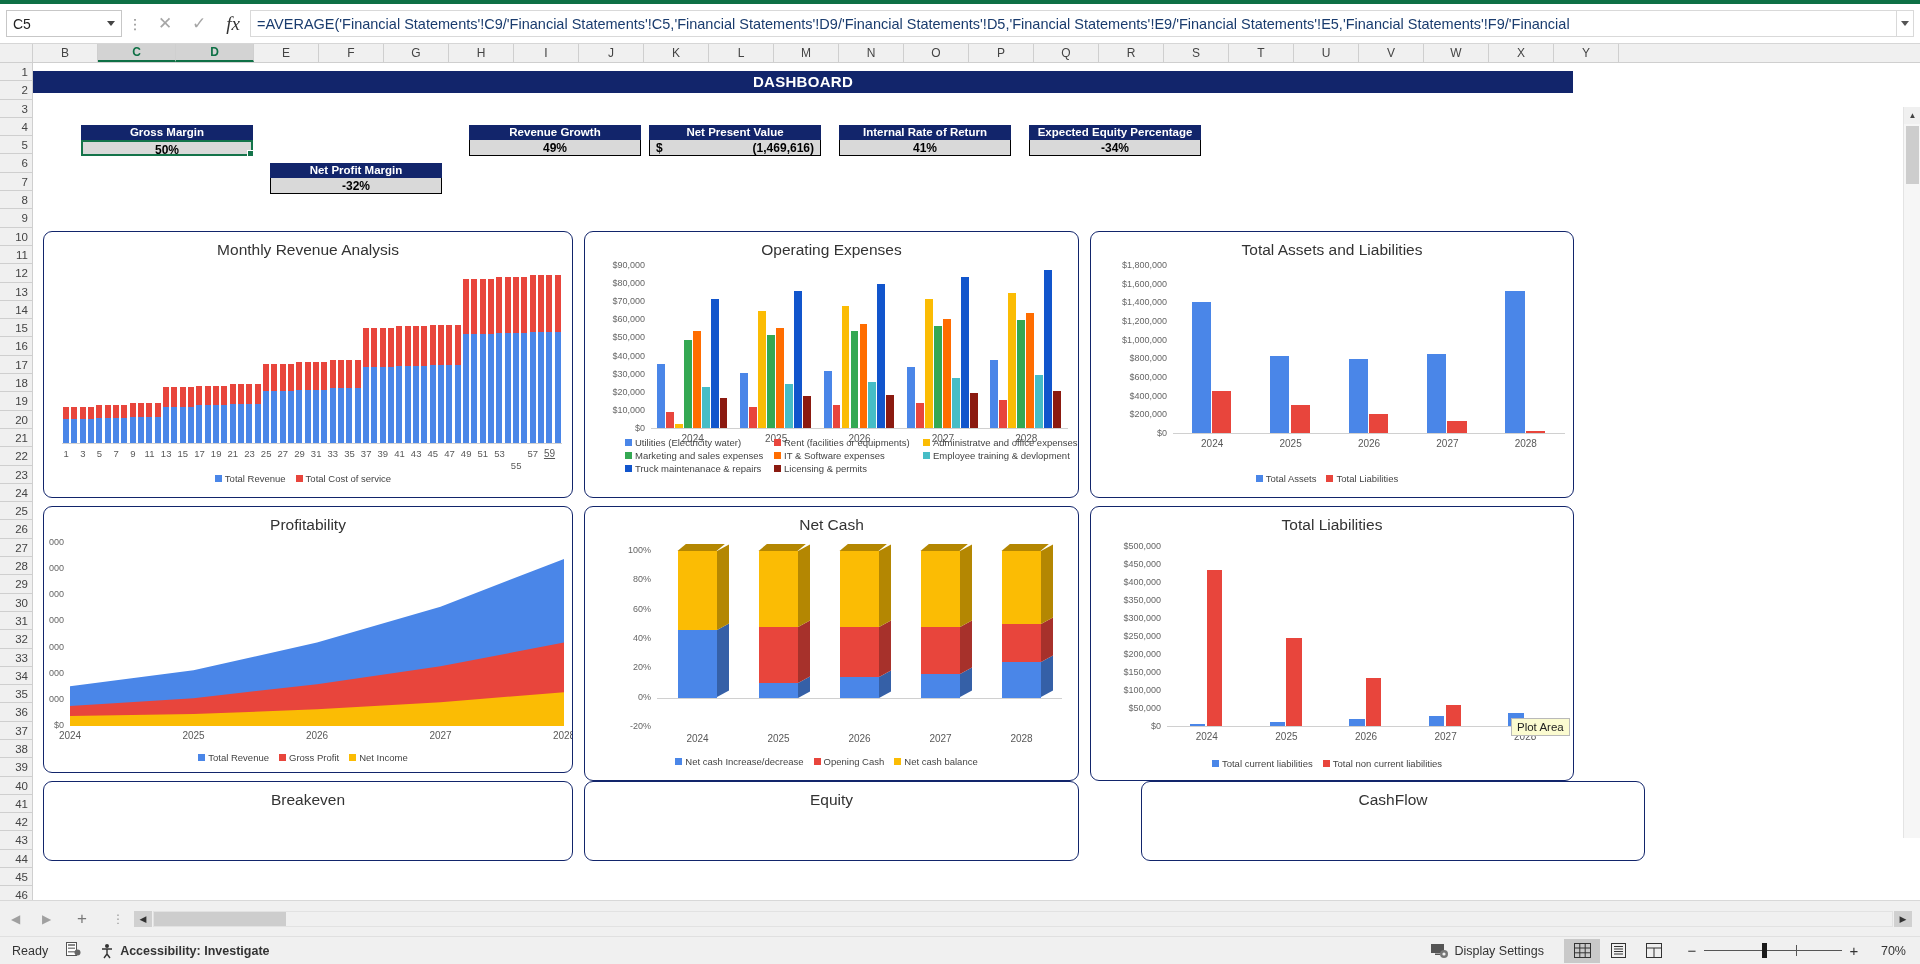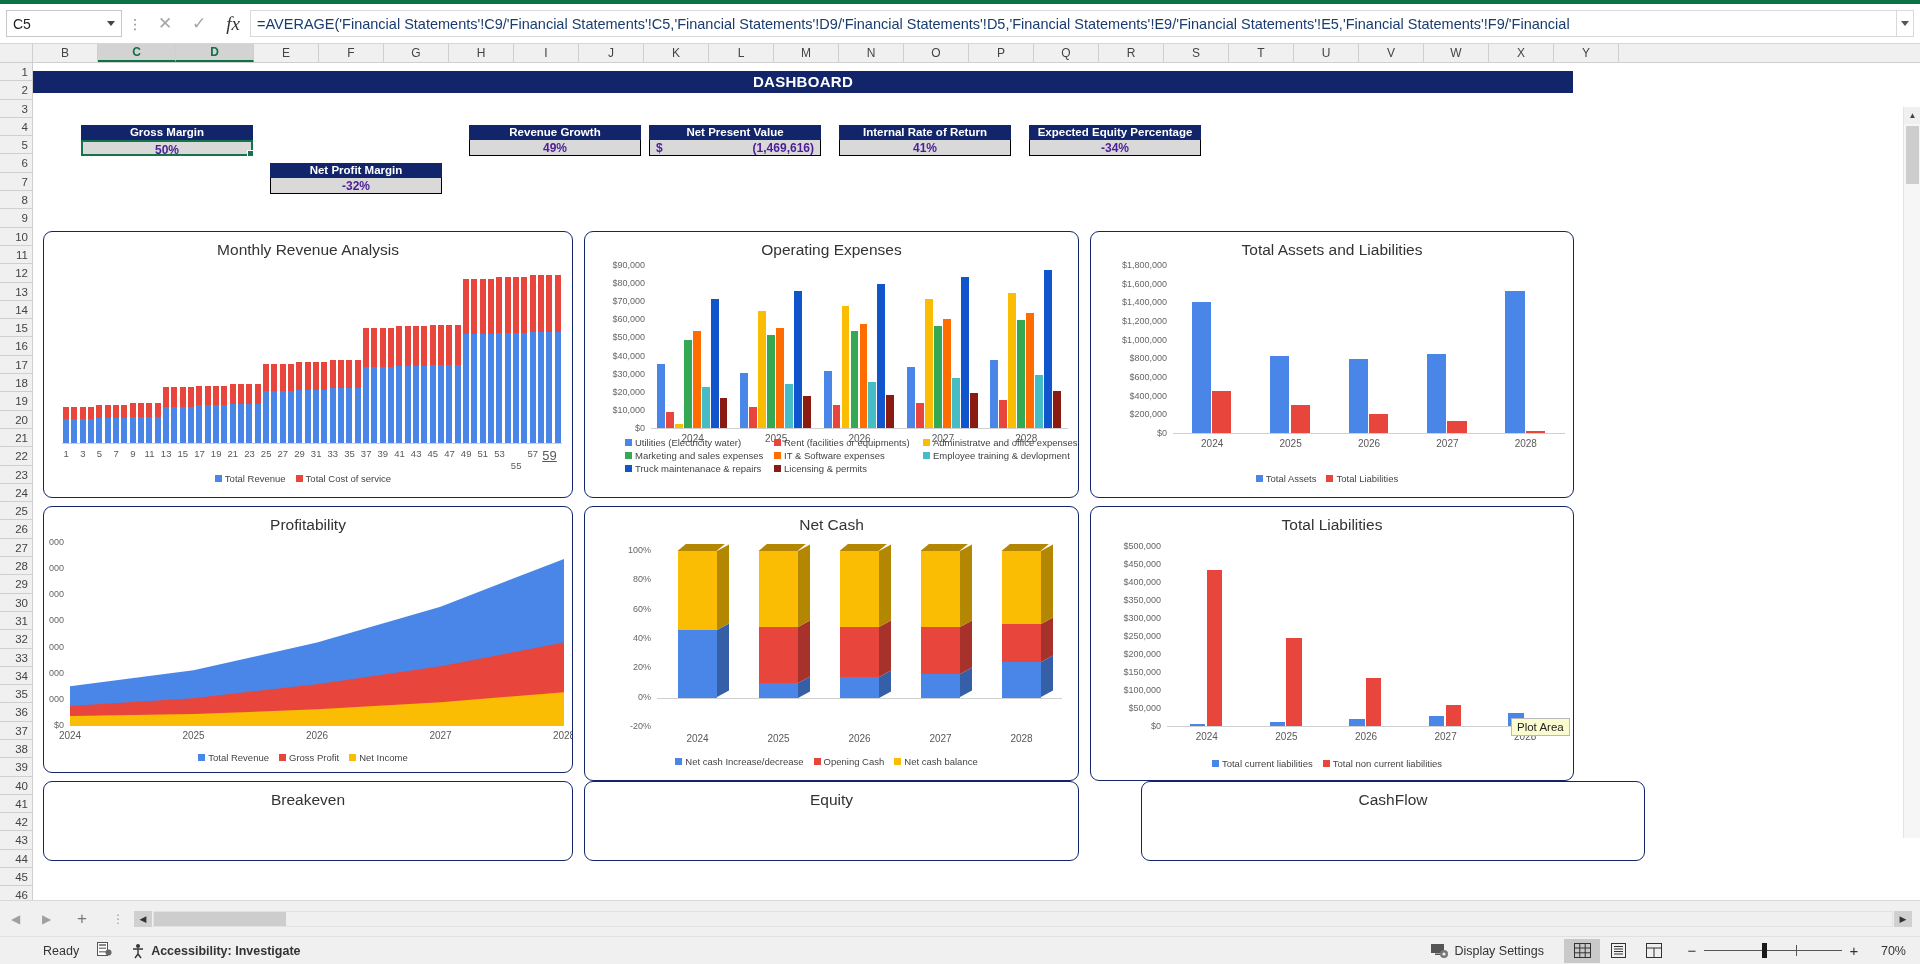--- a/index.html
+++ b/index.html
@@ -36,21 +36,21 @@
   .rowcell { height:18.3px; border-bottom:1px solid #cfcfcf; font-size:11.5px; color:#444; text-align:right; padding-right:4px; line-height:18px;}
   .sheet { position:absolute; left:33px; top:19px; right:17px; bottom:0; background:#fff; overflow:hidden;}
 
   
   .banner { position:absolute; left:0px; top:8px; width:1540px; height:22px; background:#12256b;
             color:#fff; font-weight:bold; font-size:15px; text-align:center; line-height:22px; letter-spacing:.3px; }
 
   
   .kpi { position:absolute; width:172px; }
   .kpi .t { background:#12256b; color:#fff; font-weight:bold; font-size:11.5px; text-align:center; height:15px; line-height:15px; overflow:hidden; white-space:nowrap;}
-  .kpi .v { background:#d9d9d9; color:#4c1d95; font-weight:bold; font-size:12px; text-align:center; height:16px; line-height:16px;
+  .kpi .v { background:#d9d9d9; color:#000000; font-weight:bold; font-size:12px; text-align:center; height:16px; line-height:16px;
             border:1px solid #000; border-top:none; position:relative;}
   .kpi.sel .v { border:2px solid #14744a; }
   .kpi.sel .v:after { content:''; position:absolute; right:-3px; bottom:-3px; width:5px;height:5px;background:#14744a;border:1px solid #fff;}
   .kpi .v .money { position:absolute; left:6px; }
   .kpi .v .amt { position:absolute; right:6px; }
 
   
   .panel { position:absolute; background:#fff; border:1px solid #12256b; border-radius:9px; overflow:hidden;}
   .panel h3 { margin:0; padding-top:9px; text-align:center; font-weight:normal; font-size:15.5px; color:#333;}
   .axis-lbl { position:absolute; font-size:9px; color:#666; white-space:nowrap;}
@@ -70,21 +70,21 @@
   .tab-add { width:40px; text-align:center; color:#777; font-size:17px;}
   .tabdots { color:#999; font-size:12px; padding:0 10px;}
   .hscroll { flex:1; display:flex; align-items:center; height:36px; padding-right:8px;}
   .hs-btn { width:18px; height:16px; background:#d0d0d0; display:flex; align-items:center; justify-content:center; font-size:9px; color:#333;}
   .hs-track { flex:1; height:16px; background:#f0f0f0; border:1px solid #e2e2e2; margin:0 1px; position:relative;}
   .hs-thumb { position:absolute; left:0; top:0; height:14px; width:132px; background:#cdcdcd;}
 
   
   .statusbar { position:absolute; left:0; bottom:0; width:1920px; height:28px; background:#f0f0f0; display:flex; align-items:center;
                font-size:12.5px; color:#333; border-top:1px solid #e0e0e0;}
-  .sb-left { display:flex; align-items:center; gap:18px; padding-left:12px;margin-left:31px;}
+  .sb-left { display:flex; align-items:center; gap:18px; padding-left:12px;}
   .sb-right { margin-left:auto; display:flex; align-items:center; gap:0; padding-right:14px;}
   .viewbtn { width:36px; height:24px; display:flex; align-items:center; justify-content:center; color:#333;}
   .viewbtn.on { background:#c9c9c9;}
   .zoomslider { display:flex; align-items:center; gap:0; margin-left:8px;}
   .zs-line { width:138px; height:1px; background:#555; position:relative;}
   .zs-thumb { position:absolute; left:58px; top:-7px; width:5px; height:15px; background:#1a1a1a;}
   .zs-mid { position:absolute; left:92px; top:-5px; width:1px; height:11px; background:#555;}
 
   
   .vscroll { position:absolute; right:0; top:63px; width:17px; bottom:64px; background:#f6f6f6; border-left:1px solid #e4e4e4;}
@@ -373,21 +373,21 @@
             <div class="xlabel" style="top: 216px; left: 328.833px; width: 20px; font-size: 9.5px;">39</div>
             <div class="xlabel" style="top: 216px; left: 345.5px; width: 20px; font-size: 9.5px;">41</div>
             <div class="xlabel" style="top: 216px; left: 362.167px; width: 20px; font-size: 9.5px;">43</div>
             <div class="xlabel" style="top: 216px; left: 378.833px; width: 20px; font-size: 9.5px;">45</div>
             <div class="xlabel" style="top: 216px; left: 395.5px; width: 20px; font-size: 9.5px;">47</div>
             <div class="xlabel" style="top: 216px; left: 412.167px; width: 20px; font-size: 9.5px;">49</div>
             <div class="xlabel" style="top: 216px; left: 428.833px; width: 20px; font-size: 9.5px;">51</div>
             <div class="xlabel" style="top: 216px; left: 445.5px; width: 20px; font-size: 9.5px;">53</div>
             <div class="xlabel" style="top: 228px; left: 462.167px; width: 20px; font-size: 9.5px;">55</div>
             <div class="xlabel" style="top: 216px; left: 478.833px; width: 20px; font-size: 9.5px;">57</div>
-            <div class="xlabel" style="top: 216px; left: 495.5px; width: 20px; font-size: 13px; text-decoration: underline;">59</div>
+            <div class="xlabel" style="top: 216px; left: 495.5px; width: 20px; font-size: 10px; text-decoration: underline;">59</div>
           </div>
         <div class="legend" id="mra-legend" style="left:0; right:0; top:240px; justify-content:center;">
             <span class="lg">
               <i style="background: rgb(74, 134, 232);"></i>
               <span>Total Revenue</span>
             </span>
             <span class="lg">
               <i style="background: rgb(232, 69, 60);"></i>
               <span>Total Cost of service</span>
             </span>

